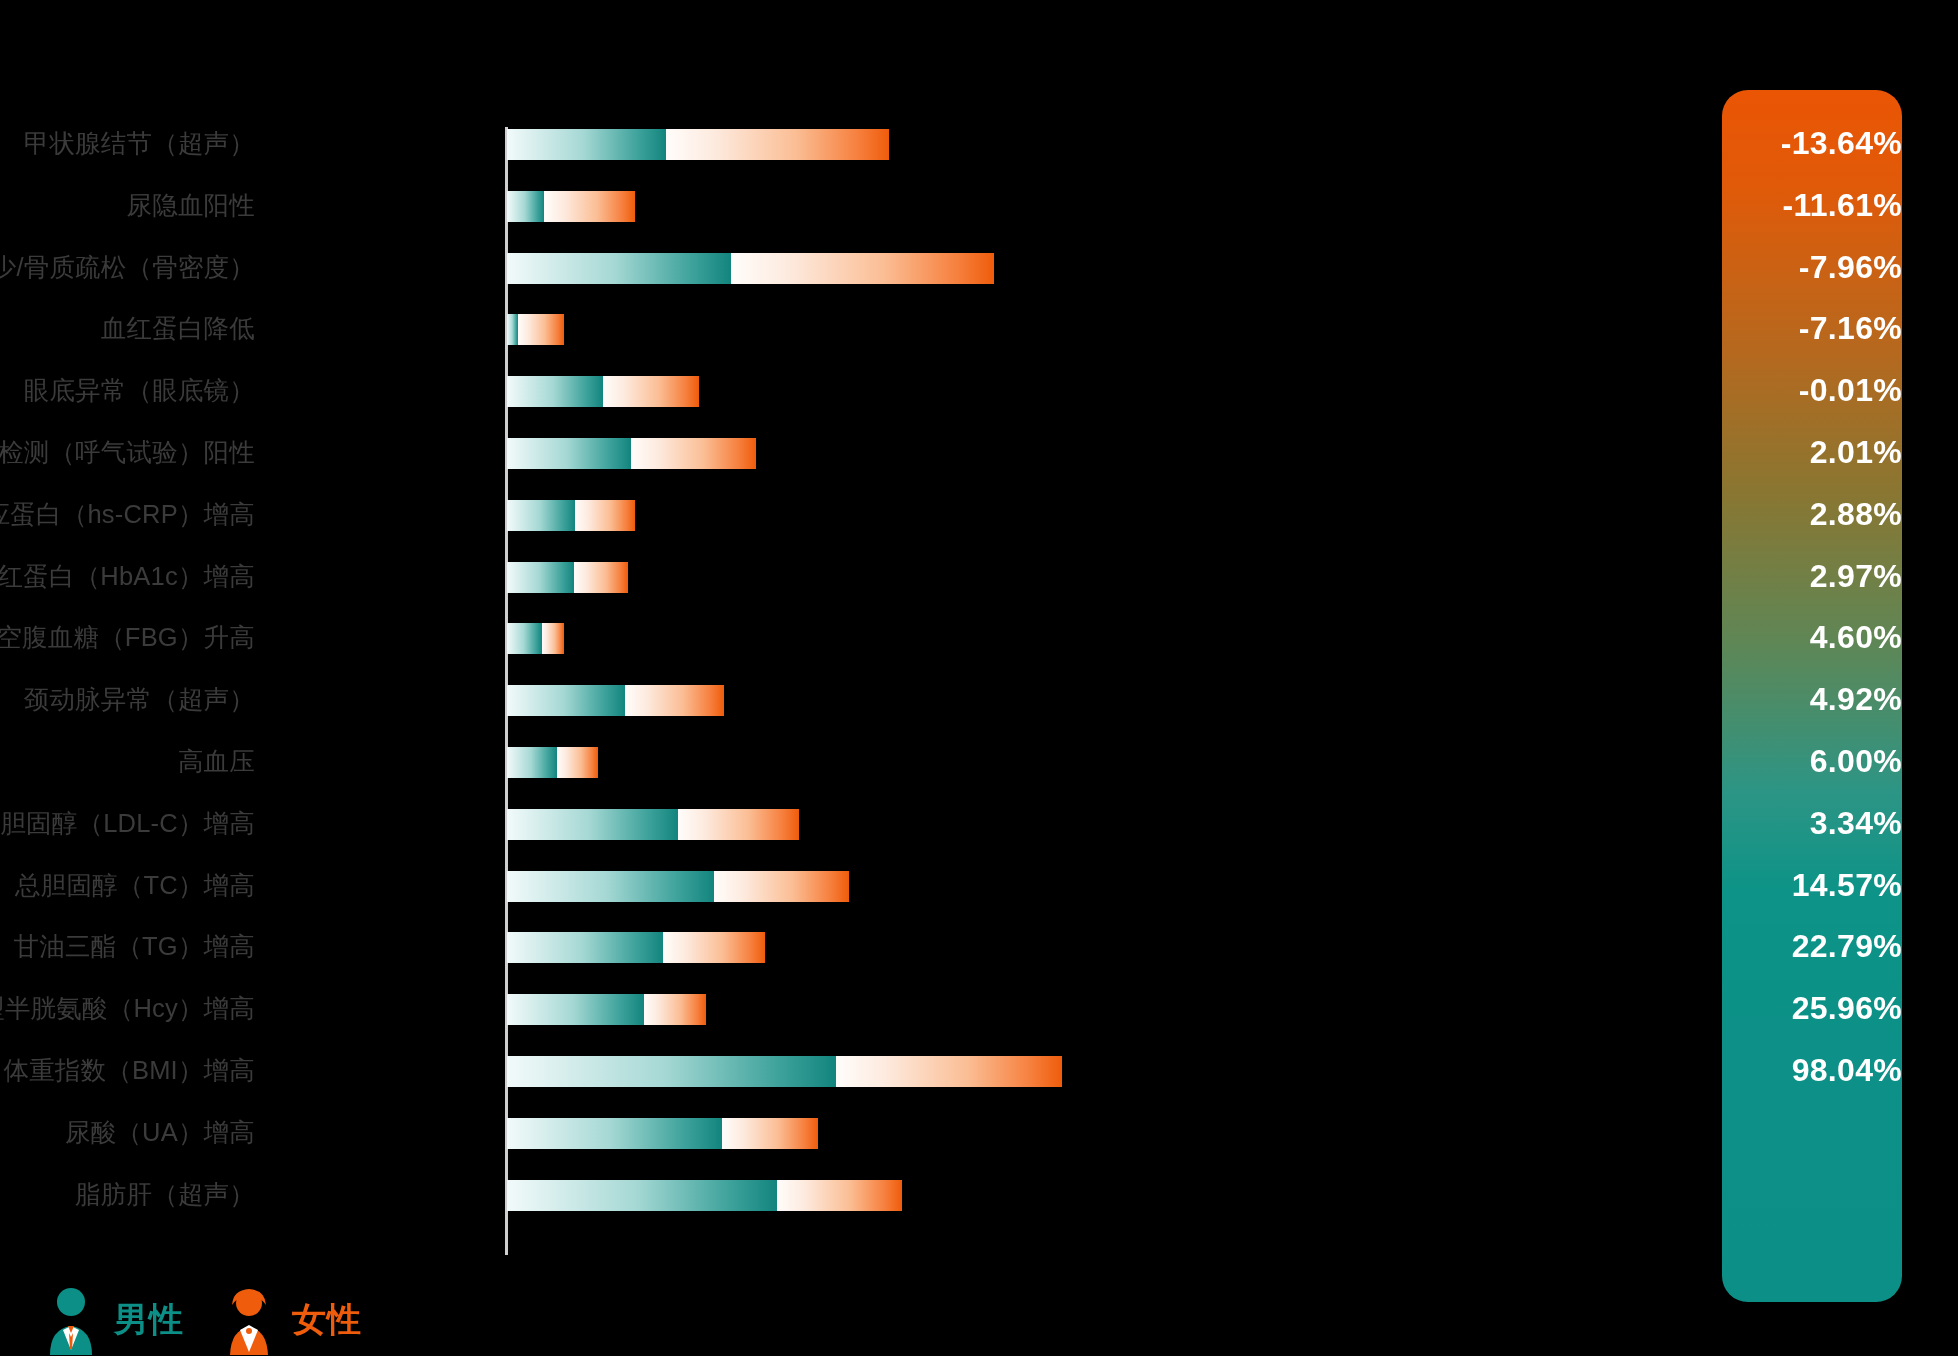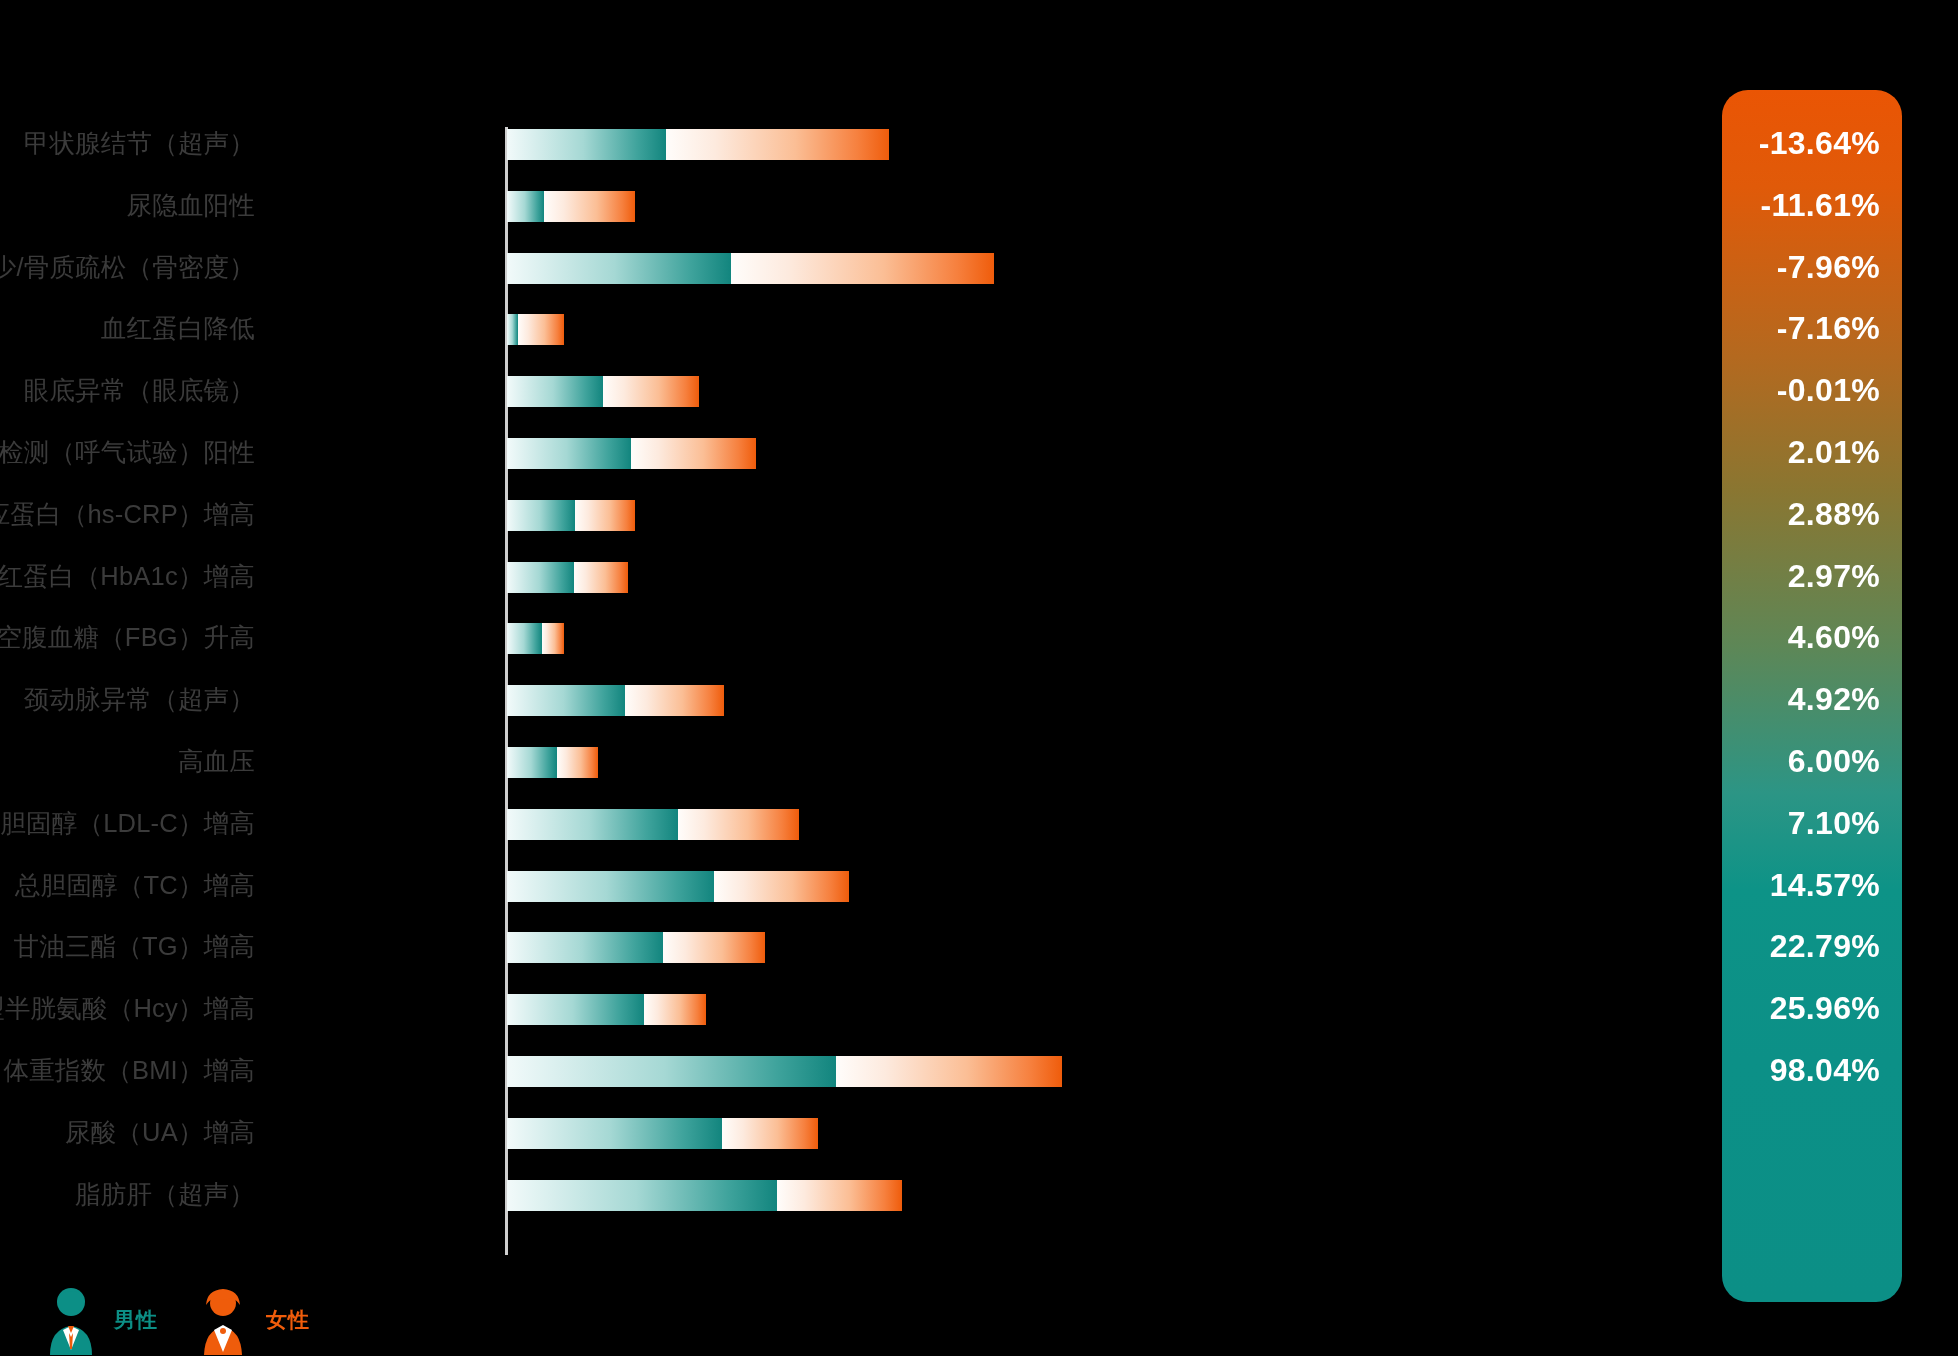--- a/index.html
+++ b/index.html
@@ -115,21 +115,20 @@
     position: absolute;
     left: 0;
     top: 23px;
     width: 180px;
   }
 
   .value-item {
     height: 61.8px;
     line-height: 61.8px;
     text-align: right;
-    padding-right: 22px;
     box-sizing: border-box;
     font-size: 32px;
     font-weight: bold;
     color: #ffffff;
     letter-spacing: 0.3px;
   }
 
   
   .legend {
     position: absolute;
@@ -143,21 +142,21 @@
     display: flex;
     align-items: center;
     gap: 12px;
   }
   .legend-icon {
     width: 62px;
     height: 70px;
     position: relative;
   }
   .legend-text {
-    font-size: 21px;
+    font-size: 34px;
     font-weight: bold;
     letter-spacing: 1px;
   }
   .legend-male .legend-text { color: #0c8f86; }
   .legend-female .legend-text { color: #ef5c0b; font-family: Liberation Serif, serif; }
 </style>
 </head>
 <body>
 
 <div id="stage">
@@ -300,21 +299,21 @@
         <div class="value-item">-11.61%</div>
         <div class="value-item">-7.96%</div>
         <div class="value-item">-7.16%</div>
         <div class="value-item">-0.01%</div>
         <div class="value-item">2.01%</div>
         <div class="value-item">2.88%</div>
         <div class="value-item">2.97%</div>
         <div class="value-item">4.60%</div>
         <div class="value-item">4.92%</div>
         <div class="value-item">6.00%</div>
-        <div class="value-item">7.10%</div>
+        <div class="value-item">3.34%</div>
         <div class="value-item">14.57%</div>
         <div class="value-item">22.79%</div>
         <div class="value-item">25.96%</div>
         <div class="value-item">98.04%</div>
       </div>
   </div>
 
   <div class="legend">
     <div class="legend-entry legend-male">
       <span class="legend-icon">

